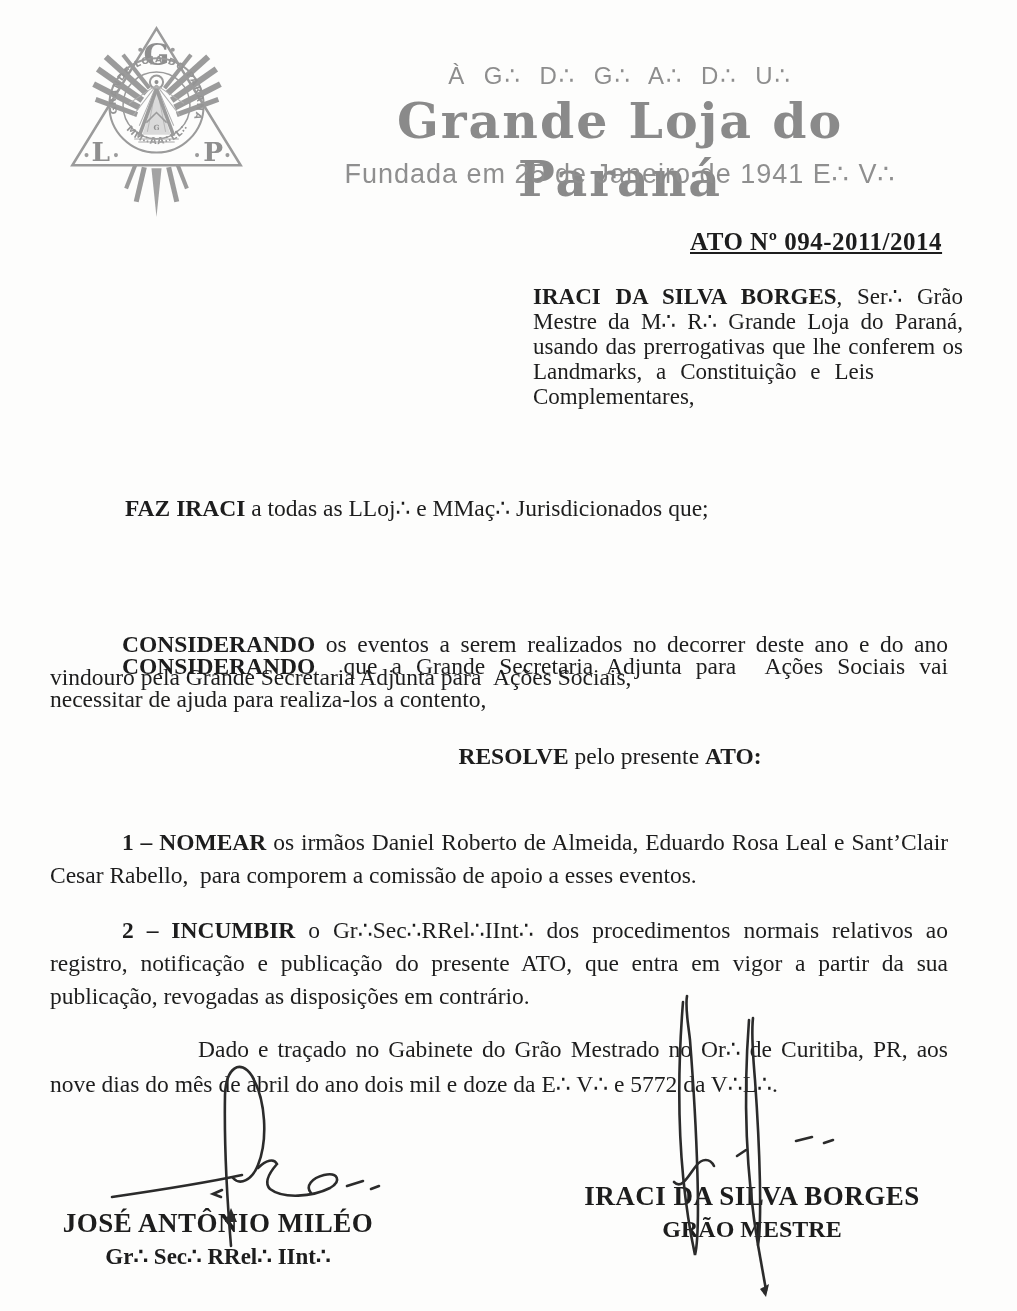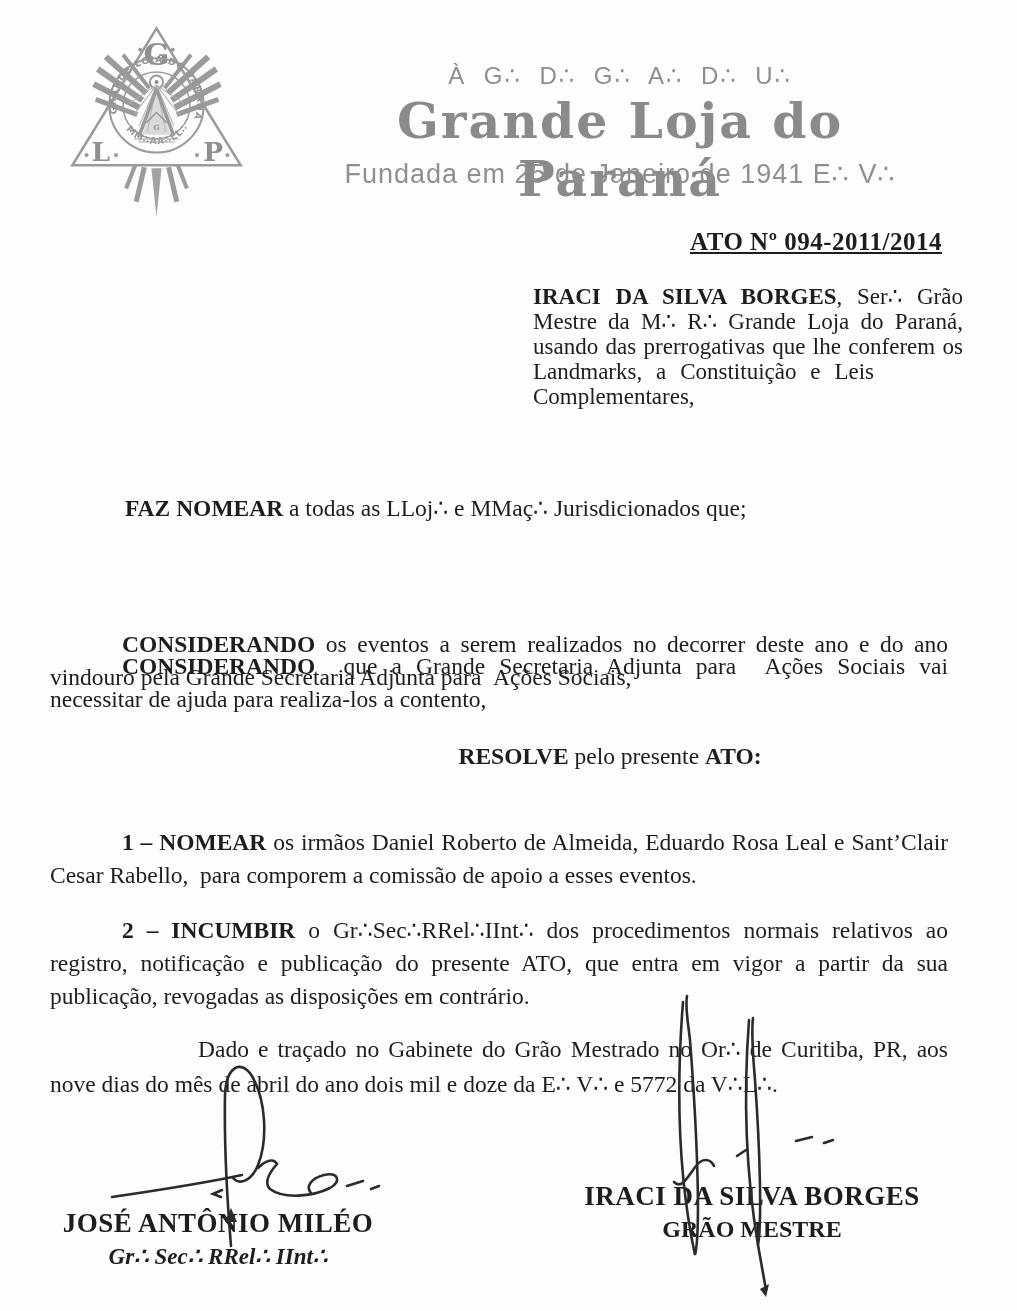--- a/index.html
+++ b/index.html
@@ -53,21 +53,21 @@
   .p-resolve      { top:740px;  text-indent:222px; text-align:center; }
   .p-item1        { top:826px;  text-indent:72px; }
   .p-item2        { top:914px;  text-indent:72px; }
   .p-closing      { top:1032px; text-indent:148px; line-height:35px; }
 
   
   .sig-left {
     position:absolute; left:38px; top:1208px; width:360px; text-align:center;
   }
   .sig-left .sig-name  { font-size:27px; font-weight:bold; letter-spacing:0.5px; }
-  .sig-left .sig-title { font-size:23px; font-weight:bold; margin-top:4px;font-style:italic; }
+  .sig-left .sig-title { font-size:23px; font-weight:bold; margin-top:4px; }
   .sig-right {
     position:absolute; left:552px; top:1181px; width:400px; text-align:center;
   }
   .sig-right .sig-name  { font-size:27px; font-weight:bold; letter-spacing:0.5px; }
   .sig-right .sig-title { font-size:24px; font-weight:bold; margin-top:4px; }
 
   .ink-overlay { position:absolute; left:0; top:0; width:1017px; height:1311px; pointer-events:none; }
 
   
   .lg-line   { stroke:#9b9b9b; fill:none; }
@@ -163,21 +163,21 @@
   <div class="hdr-orgname">Grande Loja do Paraná</div>
   <div class="hdr-founded">Fundada em 25 de Janeiro de 1941  E∴ V∴</div>
 
   <div class="ato-number">ATO Nº 094-2011/2014</div>
 
   <div class="preamble">
     <span class="b">IRACI DA SILVA BORGES</span><span>, Ser∴ Grão Mestre da M∴ R∴ Grande Loja do Paraná, usando das prerrogativas que lhe conferem os Landmarks, a Constituição e Leis &nbsp;&nbsp;&nbsp;&nbsp;&nbsp;&nbsp; Complementares,</span>
   </div>
 
   <div class="para p-fazsaber">
-    <span class="b">FAZ NOMEAR</span><span> a todas as LLoj∴ e MMaç∴ Jurisdicionados que;</span>
+    <span class="b">FAZ IRACI</span><span> a todas as LLoj∴ e MMaç∴ Jurisdicionados que;</span>
   </div>
 
   <div class="para p-cons1">
     <span class="b">CONSIDERANDO</span><span> os eventos a serem realizados no decorrer deste ano e do ano vindouro pela Grande Secretaria Adjunta para &nbsp;Ações Sociais,</span>
   </div>
 
   <div class="para p-cons2">
     <span class="b">CONSIDERANDO</span><span> &nbsp;que a Grande Secretaria Adjunta para &nbsp;Ações Sociais vai necessitar de ajuda para realiza-los a contento,</span>
   </div>
 

